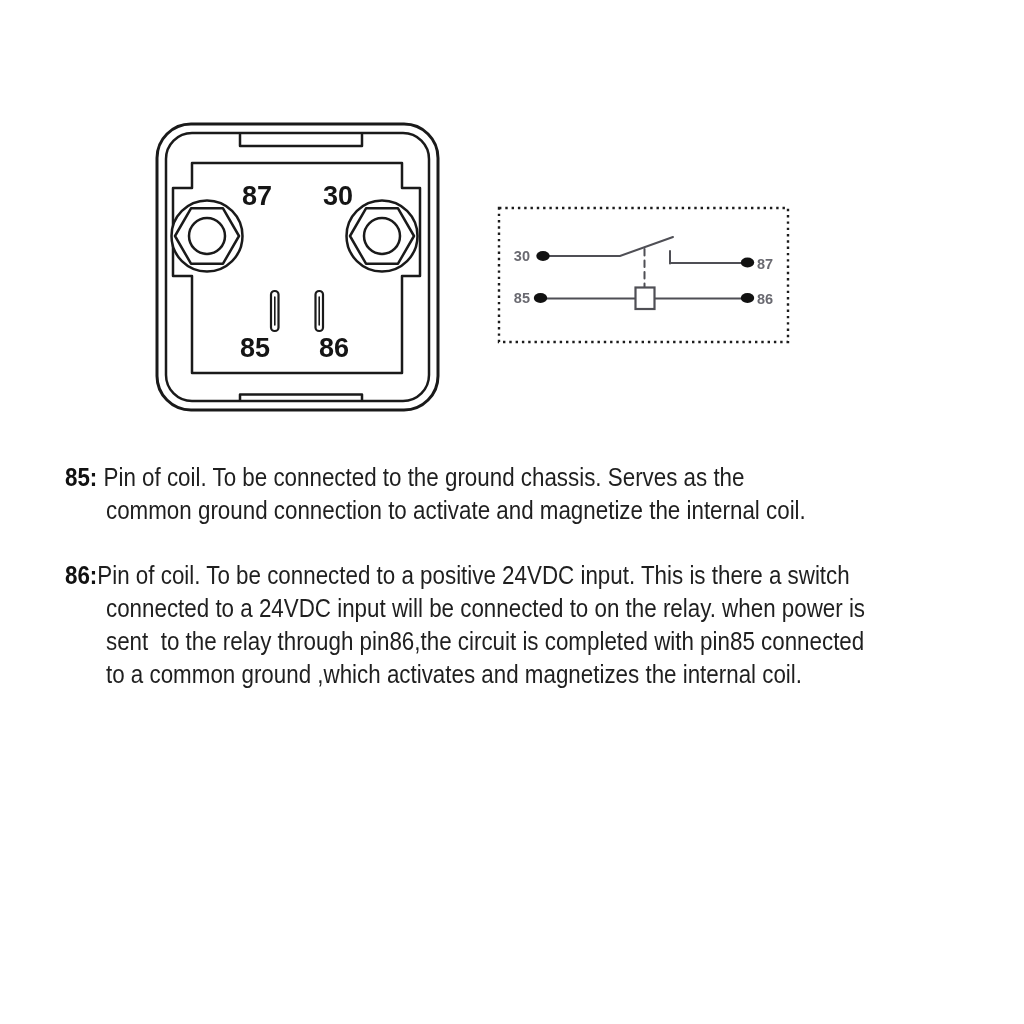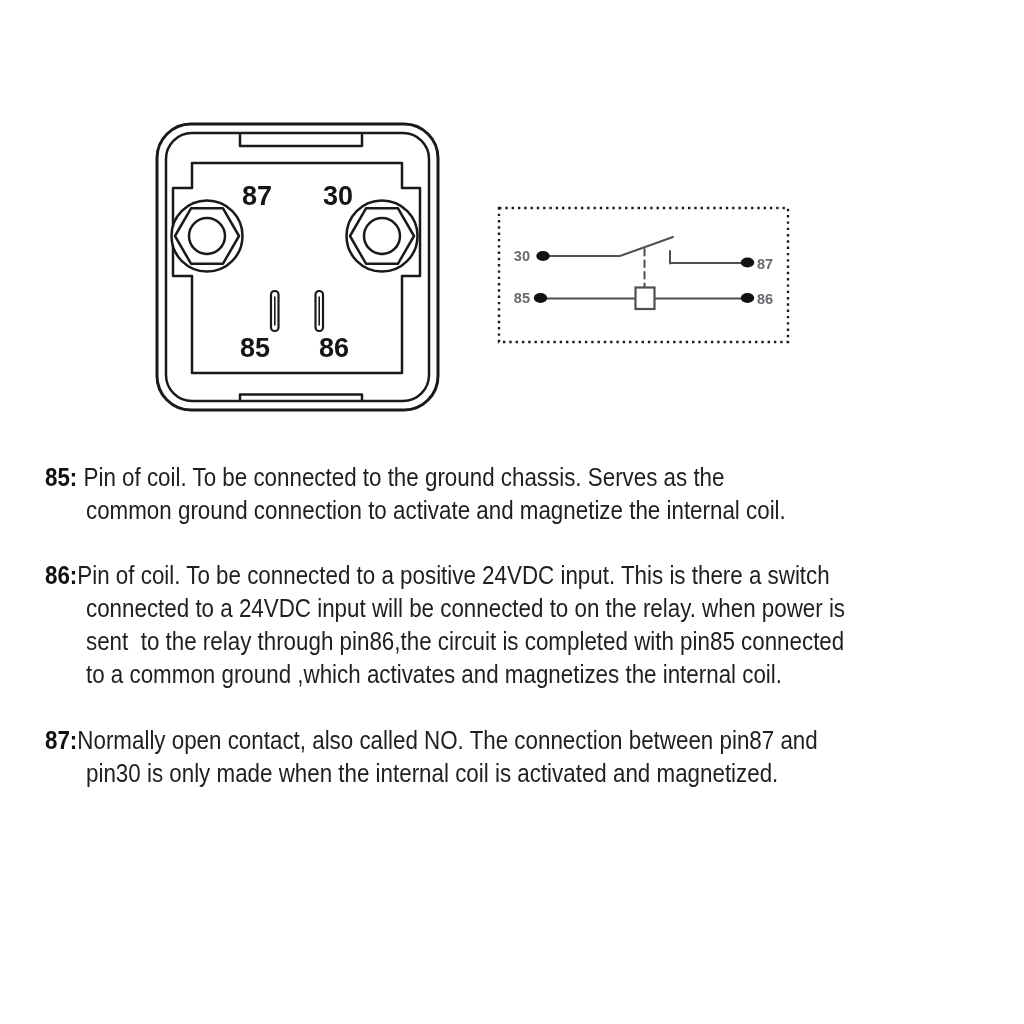--- a/index.html
+++ b/index.html
@@ -1,19 +1,19 @@
 <!DOCTYPE html>
 <html><head>
 <meta charset="utf-8">
 <style>
   html,body{margin:0;padding:0;background:#fff;}
   body{width:1024px;height:1024px;font-family:"Liberation Sans",sans-serif;}
   .page{position:relative;width:1024px;height:1024px;background:#fff;overflow:hidden;}
   .svg-abs{position:absolute;}
-  .para{position:absolute;left:45px;color:#1f1f1f;font-size:26px;line-height:33px;}
+  .para{position:absolute;left:65px;color:#1f1f1f;font-size:26px;line-height:33px;}
   .pline{white-space:pre;transform:scaleX(0.86);transform-origin:0 0;}
   .pin{font-weight:bold;color:#111;}
   .cont{margin-left:41px;}
   svg text{font-family:"Liberation Sans",sans-serif;}
   .relay-num{font-size:27px;font-weight:bold;fill:#151515;}
   .schem-num{font-size:14.5px;font-weight:bold;fill:#696970;}
 </style>
 </head>
 <body>
 
@@ -81,19 +81,15 @@
     <div class="pline cont">common ground connection to activate and magnetize the internal coil.</div>
   </div>
 
   <div class="para" style="top:559px">
     <div class="pline"><span class="pin">86:</span><span>Pin of coil. To be connected to a positive 24VDC input. This is there a switch</span></div>
     <div class="pline cont">connected to a 24VDC input will be connected to on the relay. when power is</div>
     <div class="pline cont">sent  to the relay through pin86,the circuit is completed with pin85 connected</div>
     <div class="pline cont">to a common ground ,which activates and magnetizes the internal coil.</div>
   </div>
 
-  <div class="para" style="top:724px">
-    <div class="pline"><span class="pin">87:</span><span>Normally open contact, also called NO. The connection between pin87 and</span></div>
-    <div class="pline cont">pin30 is only made when the internal coil is activated and magnetized.</div>
-  </div>
 
 
 </div>
 
 </body></html>

